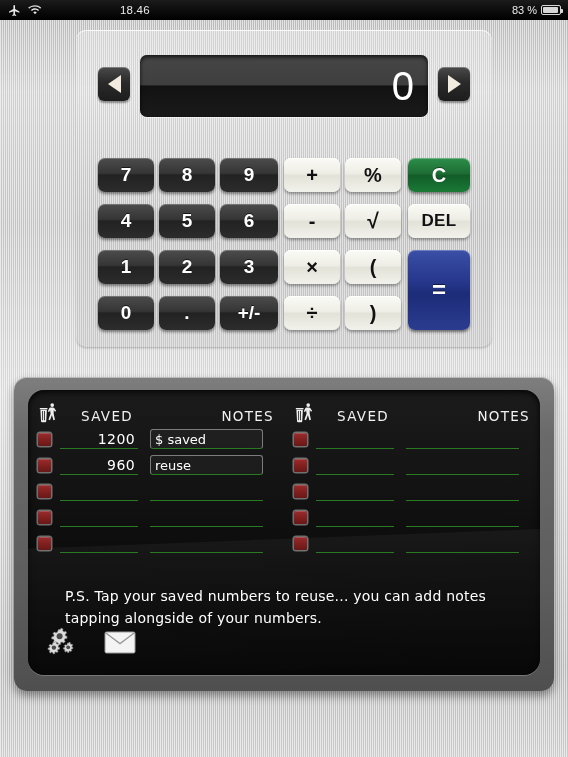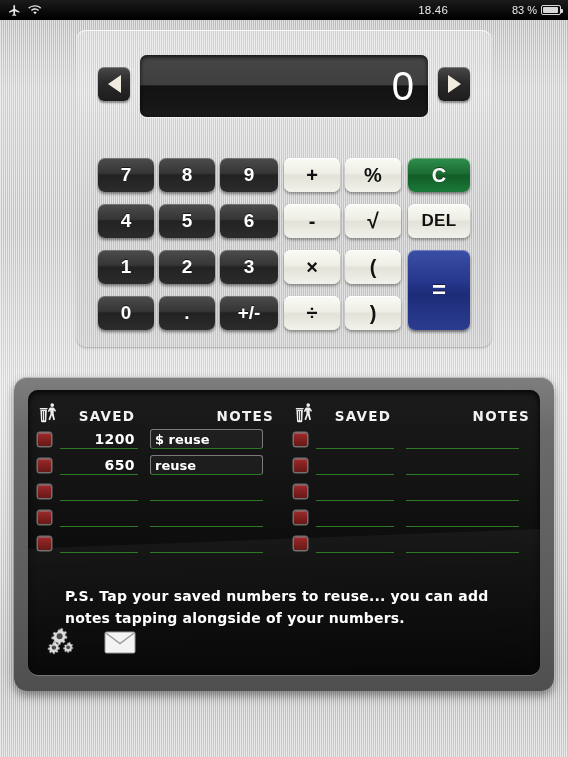--- a/index.html
+++ b/index.html
@@ -12,21 +12,21 @@
     position:relative;
   }
 
   
   .statusbar {
     position:absolute; top:0; left:0; width:568px; height:20px;
     background:linear-gradient(180deg,#1b1b1b 0%,#0a0a0a 60%,#000 100%);
     color:#e9e9e9; font-size:11px; display:flex; align-items:center;
   }
   .sb-left { display:flex; align-items:center; gap:7px; padding-left:8px; width:120px; }
-  .sb-center { flex:1; text-align:right; font-size:11.5px; letter-spacing:.2px; }
+  .sb-center { flex:1; text-align:left; font-size:11.5px; letter-spacing:.2px; }
   .sb-right { width:120px; display:flex; align-items:center; justify-content:flex-end; gap:4px; padding-right:7px; font-size:11px; }
   .plane svg, .wifi svg { display:block; }
   .batt { width:20px; height:10px; border:1px solid #d8d8d8; border-radius:2px; position:relative; }
   .batt:after { content:""; position:absolute; right:-3px; top:2.5px; width:2px; height:4px; background:#d8d8d8; border-radius:0 1px 1px 0; }
   .batt i { position:absolute; left:1px; top:1px; bottom:1px; width:83%; background:#d8d8d8; border-radius:1px; display:block; }
 
   
   .calc-panel {
     position:absolute; left:76px; top:30px; width:416px; height:318px;
     border-radius:10px;
@@ -98,24 +98,24 @@
   .key.sqrt { font-size:21px; }
 
   
   .notes-outer {
     position:absolute; left:14px; top:377px; width:540px; height:314px; border-radius:13px;
     background:linear-gradient(180deg,#7e7e7e 0%,#6a6a6a 18%,#5c5c5c 70%,#4f4f4f 100%);
     box-shadow: 0 5px 10px rgba(0,0,0,.40), inset 0 1px 0 rgba(255,255,255,.45);
     padding:13px 14px 16px 14px;
   }
   .notes-inner {
-    width:100%; height:100%; border-radius:10px;
+    width:100%; height:100%; border-radius:16px;
     background:linear-gradient(180deg,#1b1b1b 0%,#141414 30%,#0b0b0b 62%,#060606 100%);
     box-shadow: inset 0 2px 6px rgba(0,0,0,.9), 0 1px 0 rgba(255,255,255,.22);
-    position:relative; overflow:hidden;font-weight:bold;
+    position:relative; overflow:hidden;
   }
   .notes-inner:before {
     content:""; position:absolute; left:-10%; top:52%; width:130%; height:60%;
     background:linear-gradient(180deg, rgba(255,255,255,.045), rgba(255,255,255,0));
     transform:rotate(-2.2deg); pointer-events:none;
   }
 
   .cols { position:absolute; left:0; top:8px; width:100%; display:flex; }
   .col { width:50%; padding:0 6px 0 10px; }
 
@@ -285,25 +285,25 @@
               <path fill="#1b1b1b" d="M4.6 9.8h.9v10h-.9zM6.7 9.8h.9v10h-.9z"></path>
             </svg>
           </span>
           <span class="hdr saved">SAVED</span>
           <span class="hdr notes">NOTES</span>
         </div>
         <div id="rows-left">
             <div class="row">
               <span class="chk"></span>
               <span class="saved-cell">1200</span>
-              <span class="note-cell filled">$ reuse</span>
-            </div>
-            <div class="row">
-              <span class="chk"></span>
-              <span class="saved-cell">650</span>
+              <span class="note-cell filled">$ saved</span>
+            </div>
+            <div class="row">
+              <span class="chk"></span>
+              <span class="saved-cell">960</span>
               <span class="note-cell filled">reuse</span>
             </div>
             <div class="row">
               <span class="chk"></span>
               <span class="saved-cell"></span>
               <span class="note-cell"></span>
             </div>
             <div class="row">
               <span class="chk"></span>
               <span class="saved-cell"></span>

